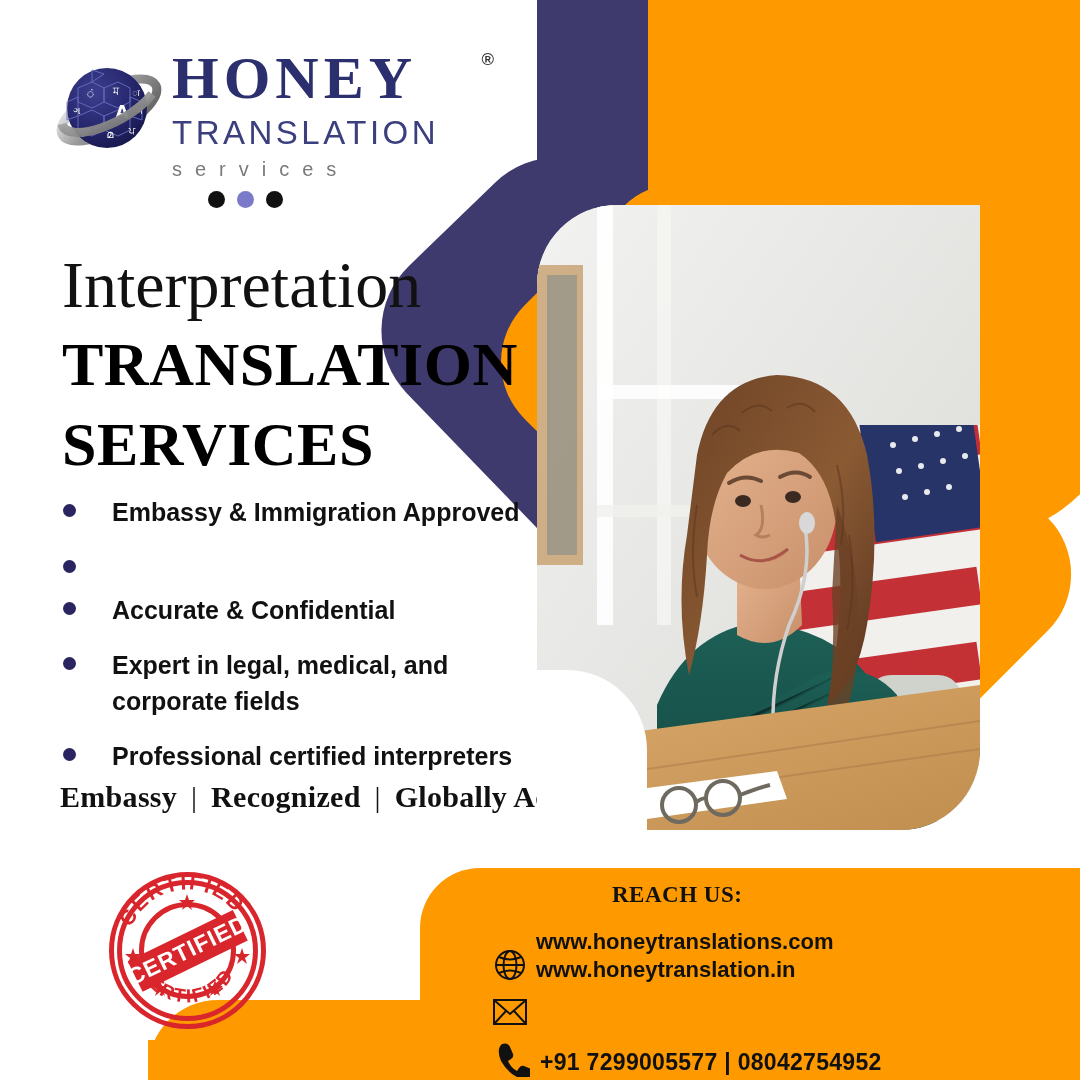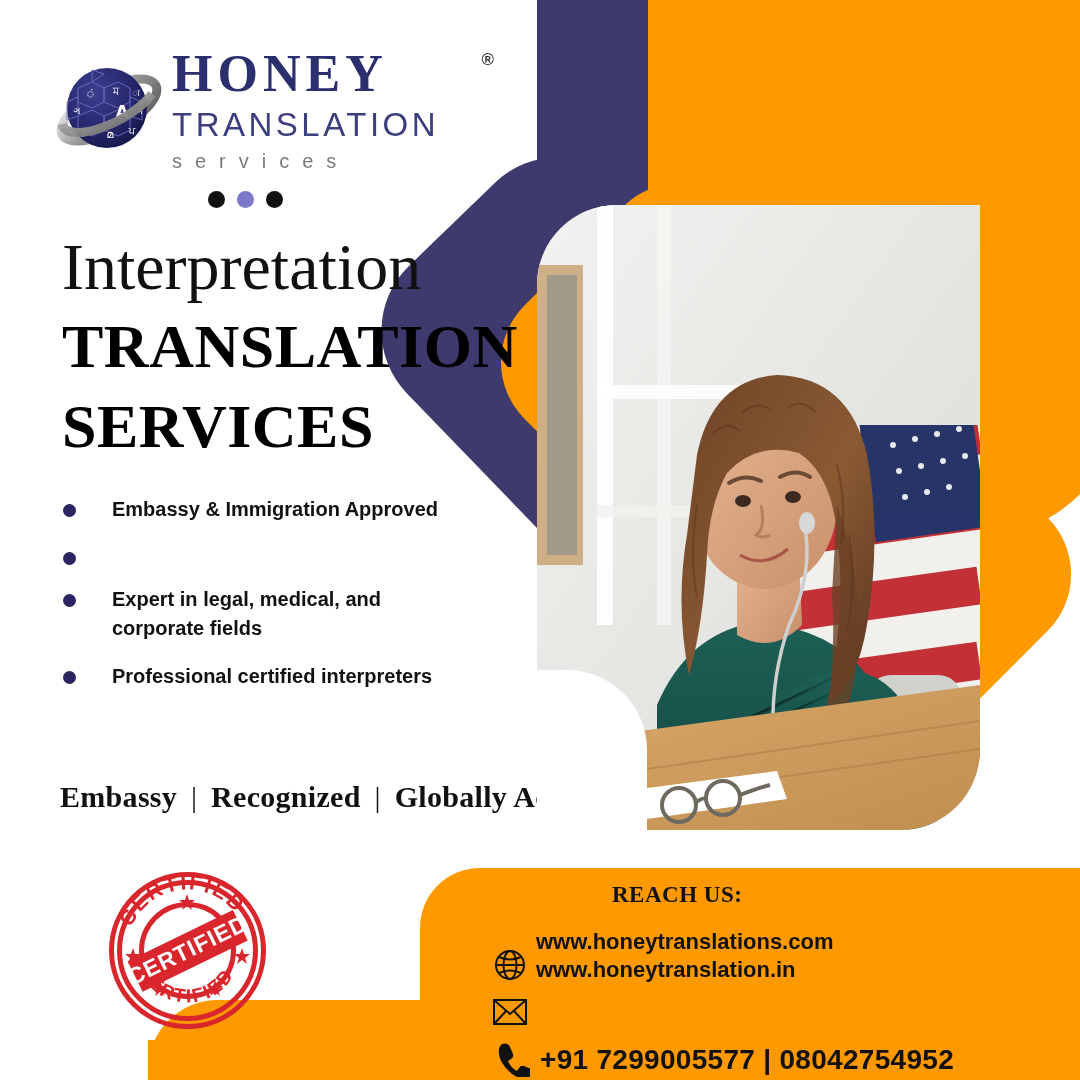--- a/index.html
+++ b/index.html
@@ -89,21 +89,21 @@
 
   
   .logo{
     position:absolute;left:52px;top:48px;
     width:400px;height:130px;
   }
   .logo-globe{position:absolute;left:0;top:6px;width:118px;height:112px;}
   .logo-text{position:absolute;left:120px;top:0;width:300px;}
   .logo-honey{
     font-family:"Liberation Serif", serif;
-    font-size:52px;font-weight:700;
+    font-size:60px;font-weight:700;
     letter-spacing:5px;
     color:#2b2f6e;
     line-height:1;
     white-space:nowrap;
     position:relative;
     display:inline-block;
   }
   .logo-reg{
     position:absolute;
     right:-22px;top:2px;
@@ -127,21 +127,21 @@
     white-space:nowrap;
   }
   .dots{
     position:absolute;left:208px;top:191px;
     display:flex;gap:12px;align-items:center;
   }
   .dot{width:17px;height:17px;border-radius:50%;background:#111;}
   .dot.mid{background:#7b79c9;}
 
   
-  .headline{position:absolute;left:62px;top:234px;width:470px;}
+  .headline{position:absolute;left:62px;top:252px;width:470px;}
   .h-script{
     font-family:"Liberation Serif", serif;
     font-size:66px;font-weight:400;
     color:#111;line-height:1.0;
     letter-spacing:0px;
   }
   .h-main{
     font-family:"Liberation Serif", serif;
     font-size:62px;font-weight:700;
     color:#000;line-height:1.06;
@@ -158,21 +158,21 @@
     margin-bottom:20px;
   }
   .bullet-dot{
     width:13px;height:13px;border-radius:50%;
     background:#2a2560;
     margin:9px 36px 0 8px;
     flex:0 0 auto;
   }
   .bullet-text{
     font-family:"Liberation Sans", sans-serif;
-    font-size:20px;font-weight:700;
+    font-size:25px;font-weight:700;
     color:#111;line-height:1.42;
   }
 
   
   .tagline{
     position:absolute;left:60px;top:780px;
     font-family:"Liberation Serif", serif;
     font-size:30px;font-weight:700;
     color:#111;letter-spacing:0.3px;
     white-space:nowrap;
@@ -201,21 +201,21 @@
     width:44px;flex:0 0 44px;
     display:flex;align-items:center;justify-content:flex-start;
   }
   .contact-body{
     font-family:"Liberation Sans", sans-serif;
     font-size:22px;font-weight:700;
     color:#111;line-height:1.26;
     white-space:nowrap;
   }
   .contact-body .line2{display:block;}
-  .contact-row.phone .contact-body{font-size:28px;letter-spacing:0.3px;}
+  .contact-row.phone .contact-body{font-size:23px;letter-spacing:0.3px;}
   .contact-row.phone{margin-top:4px;}
   .contact-row.phone .contact-icon{padding-left:4px;}
 </style>
 </head>
 <body>
 
 <div id="poster">
 
   <div class="shape purple-top"></div>
   <div class="shape purple-diag"></div>
@@ -287,20 +287,24 @@
     <div class="h-main">SERVICES</div>
   </div>
 
   <div class="bullets">
     <div class="bullet-row">
       <span class="bullet-dot"></span>
       <span class="bullet-text">Embassy &amp; Immigration Approved</span>
     </div>
     <div class="bullet-row">
       <span class="bullet-dot"></span>
+    </div>
+    <div class="bullet-row">
+      <span class="bullet-dot"></span>
+      <span class="bullet-text">Accurate &amp; Confidential</span>
     </div>
     <div class="bullet-row">
       <span class="bullet-dot"></span>
       <span class="bullet-text" style="max-width:350px">Expert in legal, medical, and corporate fields</span>
     </div>
     <div class="bullet-row">
       <span class="bullet-dot"></span>
       <span class="bullet-text">Professional certified interpreters</span>
     </div>
   </div>

